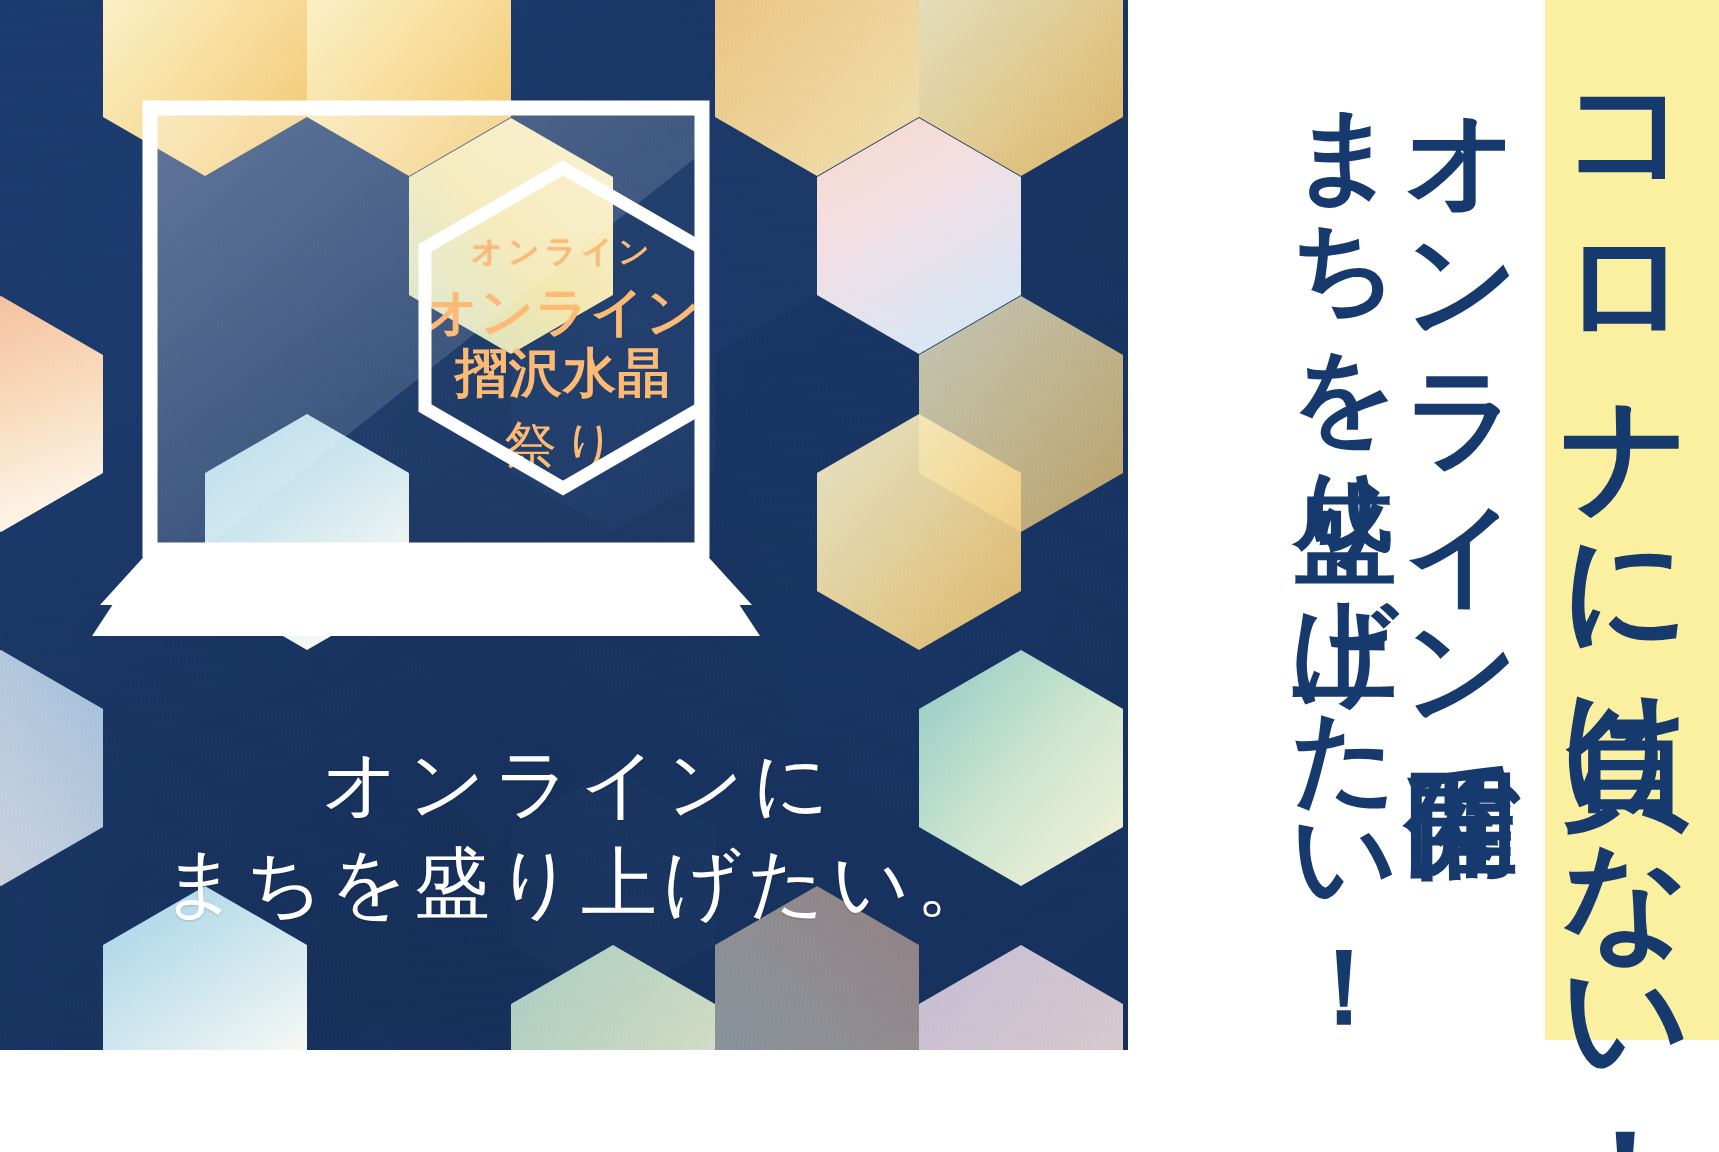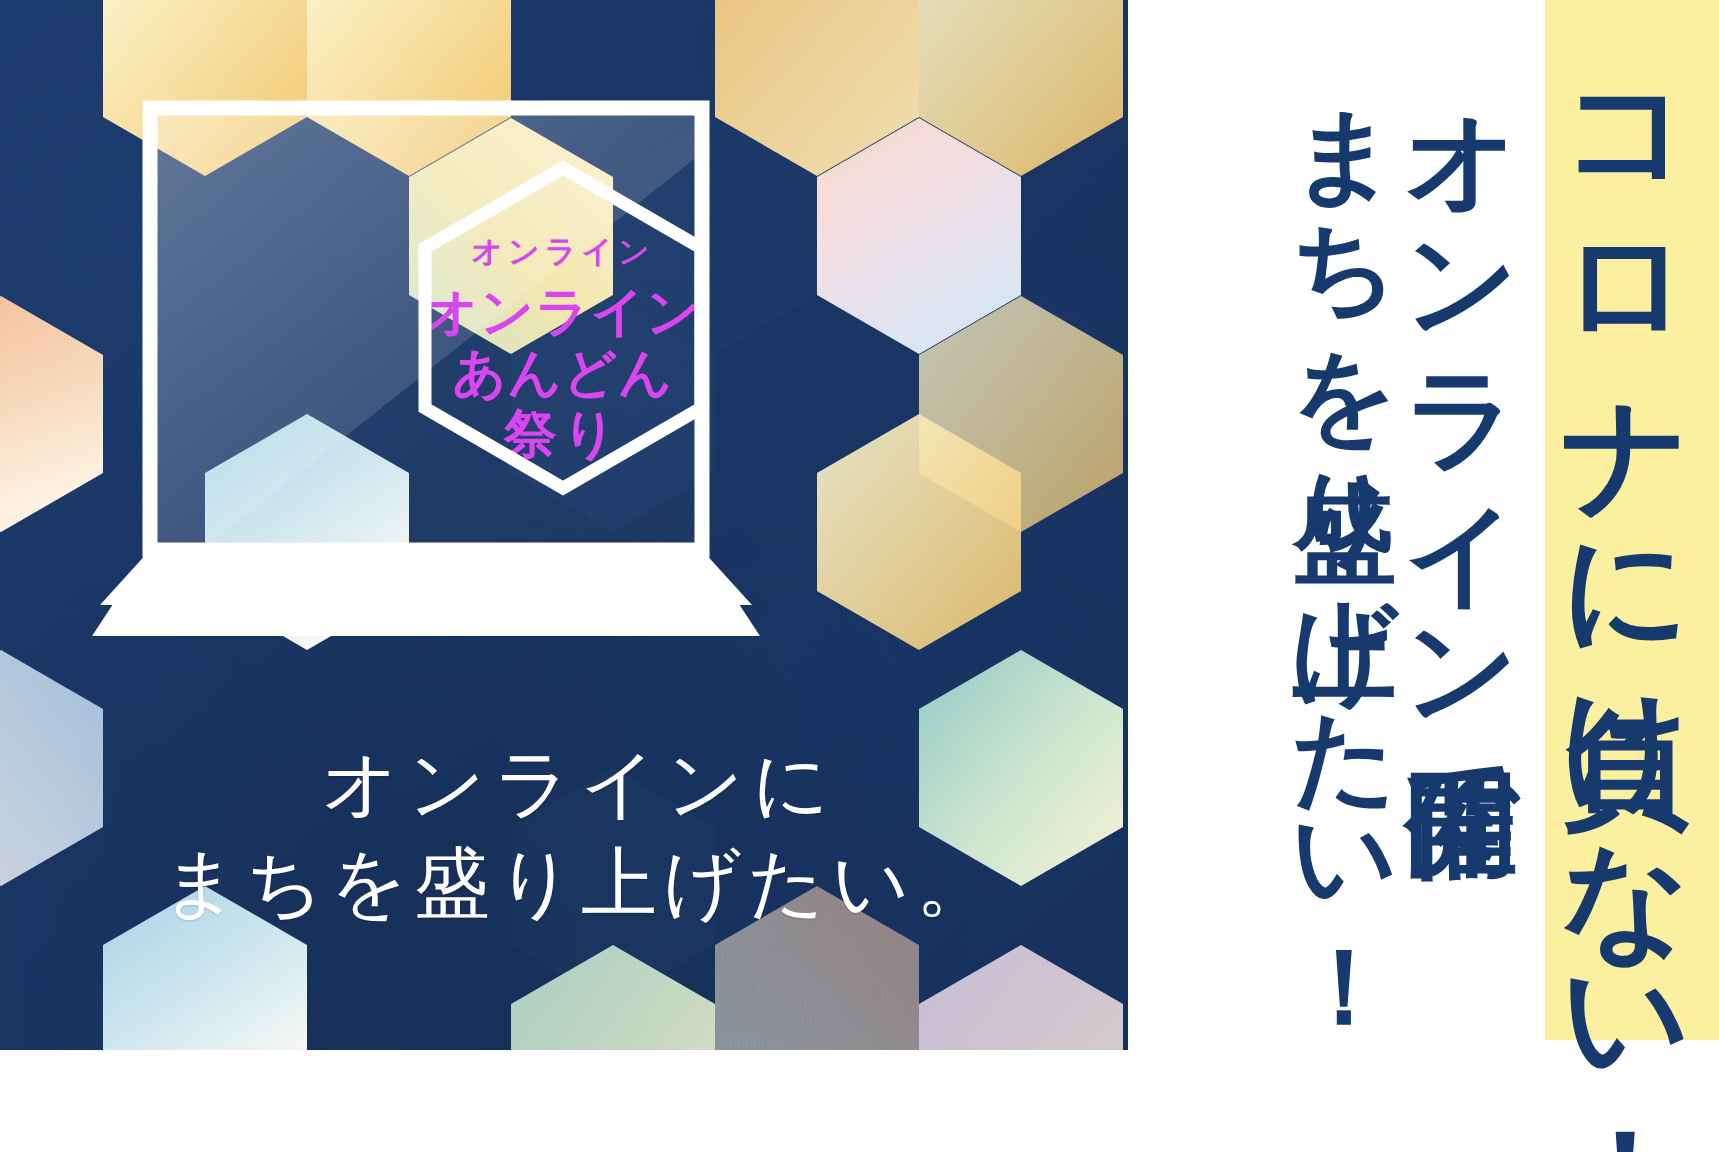--- a/index.html
+++ b/index.html
@@ -35,30 +35,30 @@
   }
 
   
   #laptop{position:absolute;left:0;top:0;width:1128px;height:1050px;pointer-events:none;}
   #laptop svg{display:block;}
 
   
   #logo-lockup{
     position:absolute;left:383px;top:160px;width:360px;height:345px;
     display:flex;flex-direction:column;align-items:center;justify-content:flex-start;
-    color:#d946ef;text-align:center;
+    color:#fdba74;text-align:center;
   }
   #logo-sub{
     font-size:31px;letter-spacing:.16em;font-weight:700;
     margin-top:76px;line-height:1;
     text-shadow:0 0 2px rgba(0,0,0,.12);
   }
   #logo-l1{font-size:53px;font-weight:700;letter-spacing:.02em;line-height:1.08;margin-top:16px;}
   #logo-l2{font-size:53px;font-weight:700;letter-spacing:.02em;line-height:1.08;margin-top:4px;}
-  #logo-l3{font-size:53px;font-weight:700;letter-spacing:.10em;line-height:1.08;margin-top:4px;}
+  #logo-l3{font-size:53px;font-weight:400;letter-spacing:.10em;line-height:1.08;margin-top:16px;}
 
   
   #tagline{
     position:absolute;left:0;right:0;top:735px;
     text-align:center;color:#ffffff;
     letter-spacing:.11em;line-height:1.30;
     font-size:76px;font-weight:400;
     text-shadow:0 1px 2px rgba(0,0,0,.18);
   }
   #tagline .tl-line{display:block;padding-left:32px;}
@@ -215,21 +215,21 @@
         <polygon points="150,548 702,548 760,636 92,636" fill="#ffffff"></polygon>
       </svg>
     </div>
 
     <div id="logo-lockup">
       <svg style="position:absolute;left:0;top:0;" width="360" height="345" viewBox="0 0 360 345" xmlns="http://www.w3.org/2000/svg">
         <polygon points="180,8 318,88 318,248 180,328 42,248 42,88" fill="none" stroke="#ffffff" stroke-width="13" stroke-linejoin="miter"></polygon>
       </svg>
       <div id="logo-sub">オンライン</div>
       <div id="logo-l1">オンライン</div>
-      <div id="logo-l2">あんどん</div>
+      <div id="logo-l2">摺沢水晶</div>
       <div id="logo-l3">祭り</div>
     </div>
 
     <div id="tagline">
       <span class="tl-line tl1">オンラインに</span>
       <span class="tl-line tl2">まちを盛り上げたい。</span>
     </div>
   </div>
 
   <div id="copy-panel">

